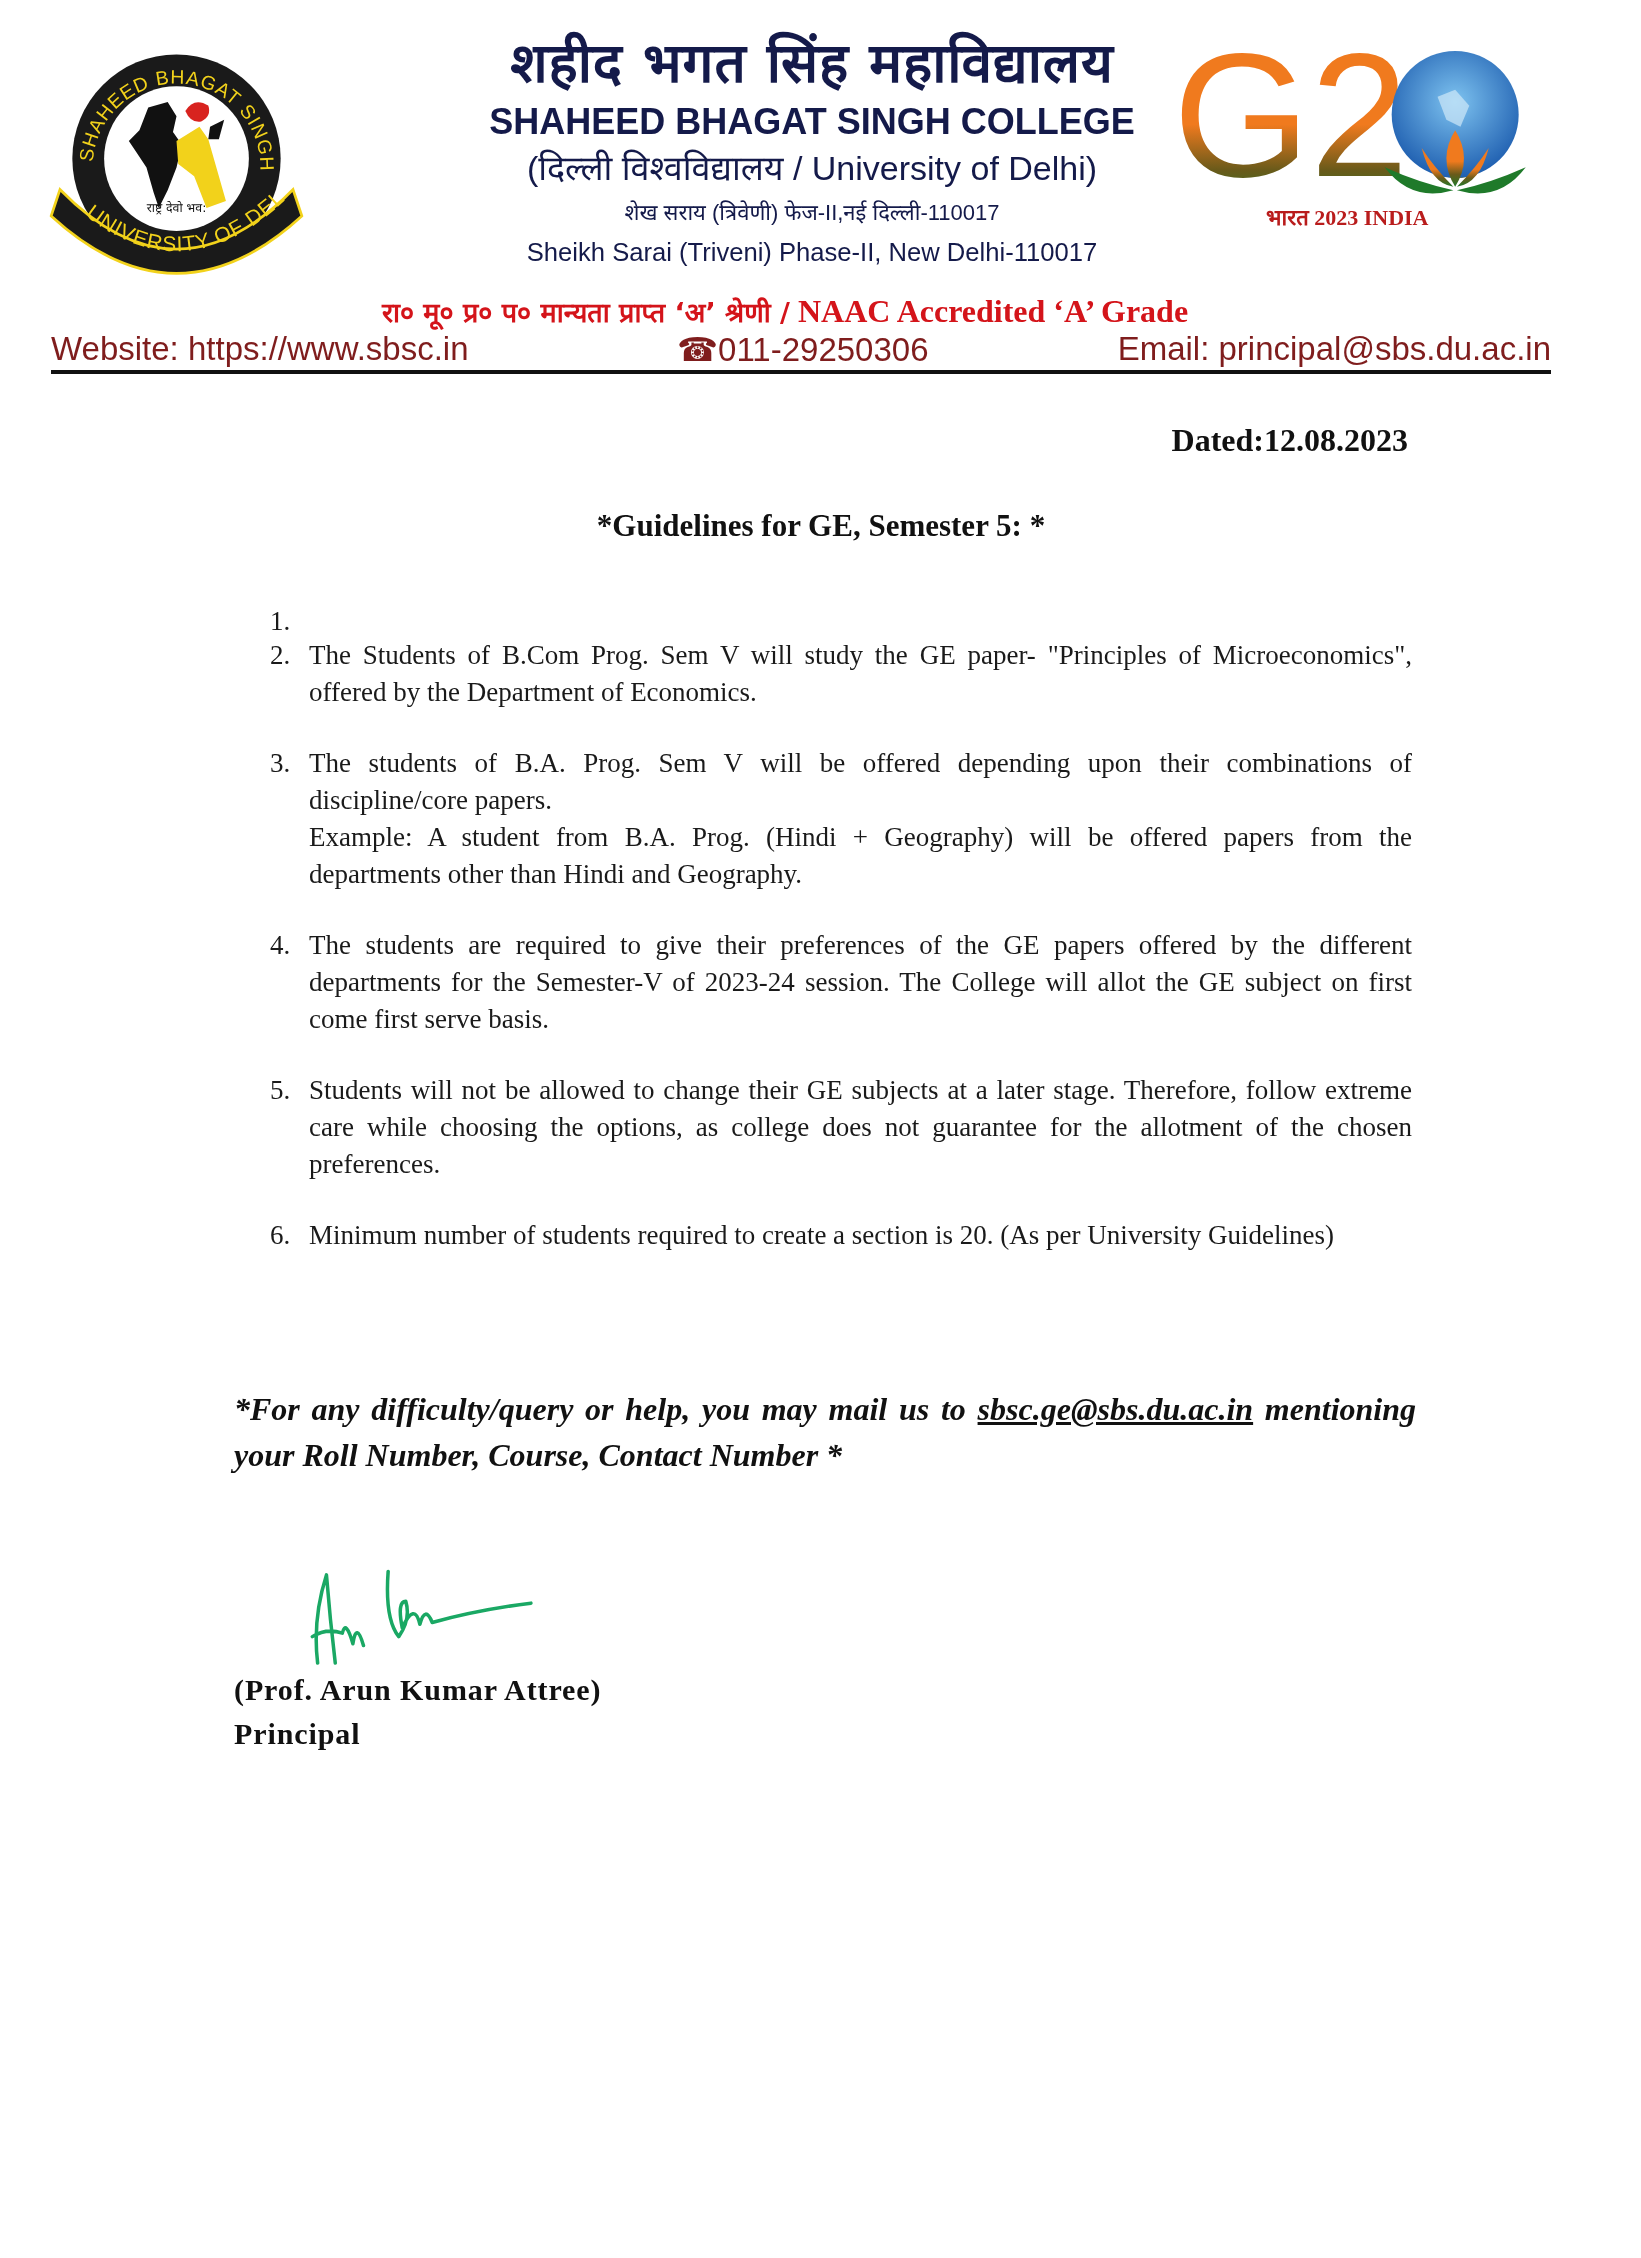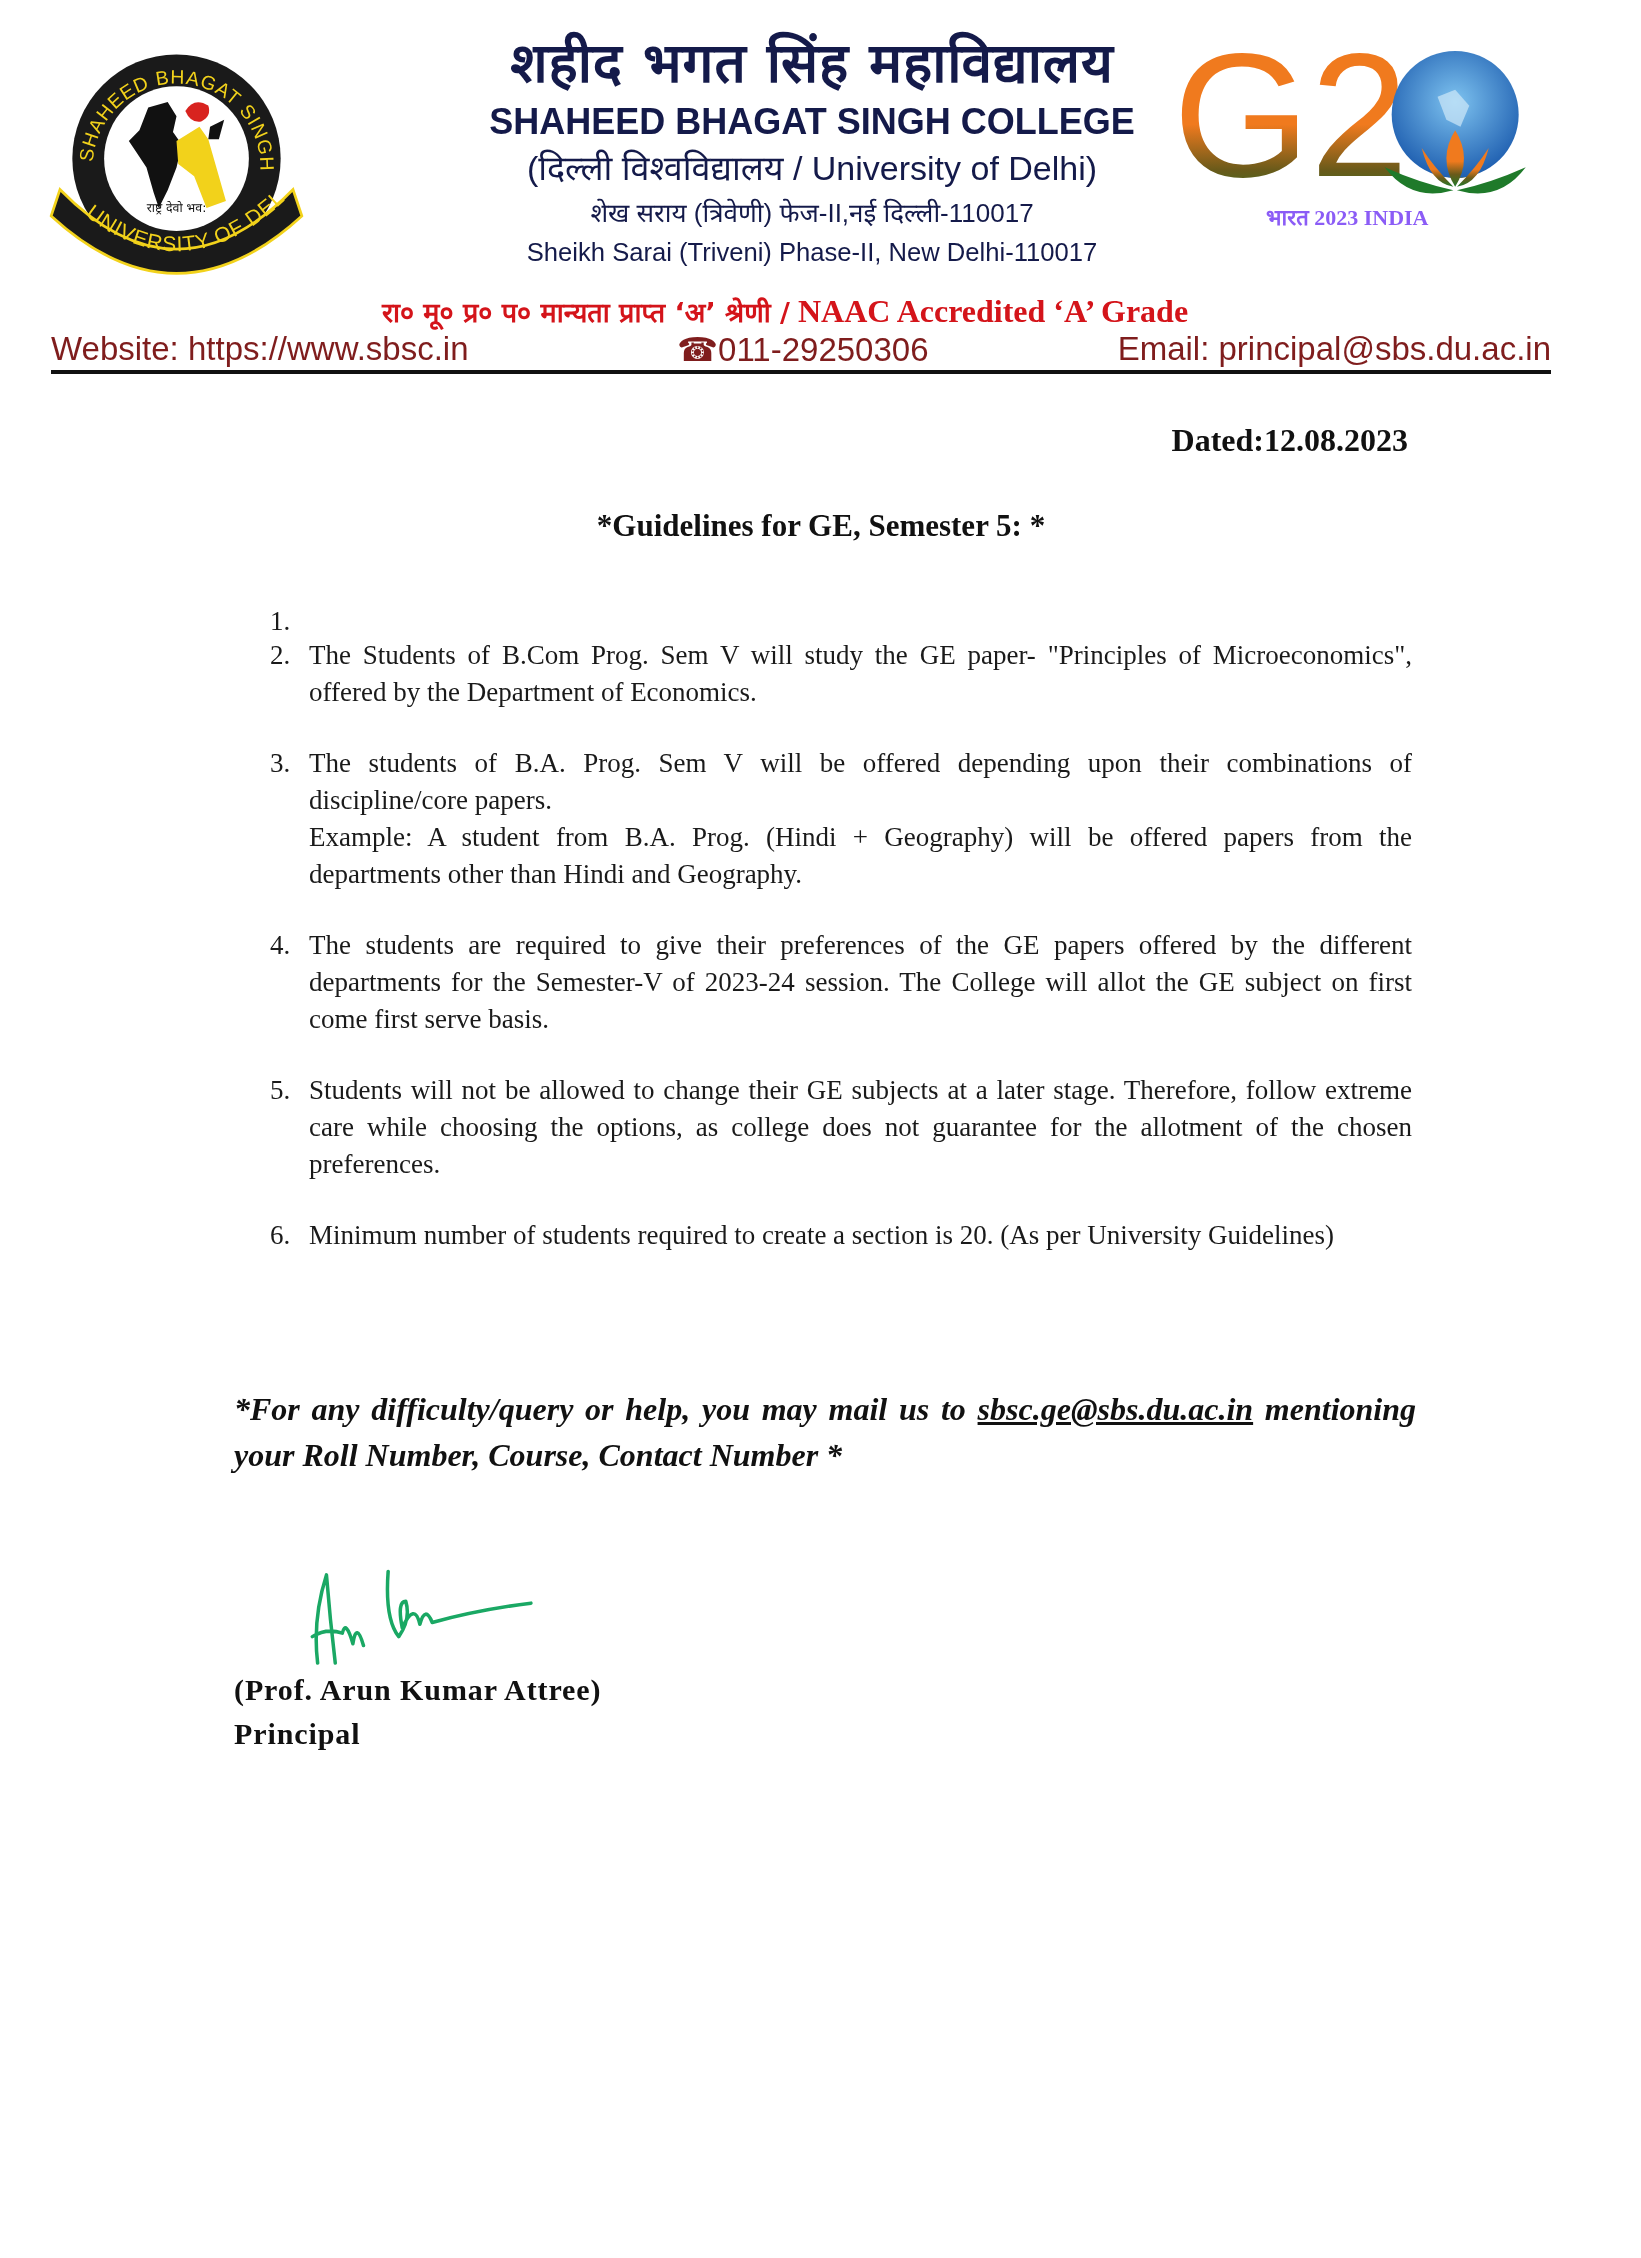--- a/index.html
+++ b/index.html
@@ -2,27 +2,27 @@
 <html style="font-size:14px"><head>
 <meta charset="utf-8">
 <style>
   html, body { margin: 0; padding: 0; background: #ffffff; }
   body { width: 1642px; height: 2258px; position: relative; overflow: hidden; font-family: "Liberation Serif", serif; color: #111; }
 
   
   .letterhead { position: absolute; left: 0; top: 0; width: 1642px; height: 379px; }
   .college-logo { position: absolute; left: 44px; top: 35px; width: 265px; height: 256px; }
   .g20-logo { position: absolute; left: 1173px; top: 35px; width: 388px; height: 203px; }
-  .g20-caption { position: absolute; left: 1266px; top: 201px; font-family: "Liberation Serif", serif; font-weight: bold; font-size: 22px; color: #8b5cf6; }
+  .g20-caption { position: absolute; left: 1266px; top: 201px; font-family: "Liberation Serif", serif; font-weight: bold; font-size: 22px; color: #b91c1c; }
 
   .head-center { position: absolute; left: 371px; top: 26.5px; width: 882px; text-align: center; color: #141a4a; }
   .hindi-name { font-family: "DejaVu Sans", sans-serif; font-weight: bold; font-size: 55px; line-height: 72px; letter-spacing: 0.9px; }
   .eng-name { font-family: "Liberation Sans", sans-serif; font-weight: bold; font-size: 36px; line-height: 46px; }
   .univ-line { font-family: "Liberation Sans", sans-serif; font-size: 34px; line-height: 46px; }
-  .addr-hindi { font-family: "Liberation Sans", sans-serif; font-size: 26px; line-height: 44px; }
+  .addr-hindi { font-family: "Liberation Sans", sans-serif; font-size: 22px; line-height: 44px; }
   .addr-eng { font-family: "Liberation Sans", sans-serif; font-size: 25.6px; line-height: 34px; }
 
   .accred { position: absolute; left: 300px; top: 282px; width: 970px; text-align: center; color: #d4141a; font-family: "Liberation Serif", serif; font-weight: bold; font-size: 32px; line-height: 42px; margin-top: 8px; }
   .accred .hi { font-family: "DejaVu Sans", sans-serif; font-size: 27px; }
 
   .contact-row { position: absolute; left: 51px; top: 330px; width: 1500px; height: 39px; font-family: "Liberation Sans", sans-serif; font-size: 33px; color: #7f1d1d; }
   .contact-row .website { position: absolute; left: 0; top: 0; }
   .contact-row .phone { position: absolute; left: 626px; top: 0; }
   .contact-row .email { position: absolute; right: 0; top: 0; }
   .rule { position: absolute; left: 51px; top: 370px; width: 1500px; height: 4.4px; background: #111; }

